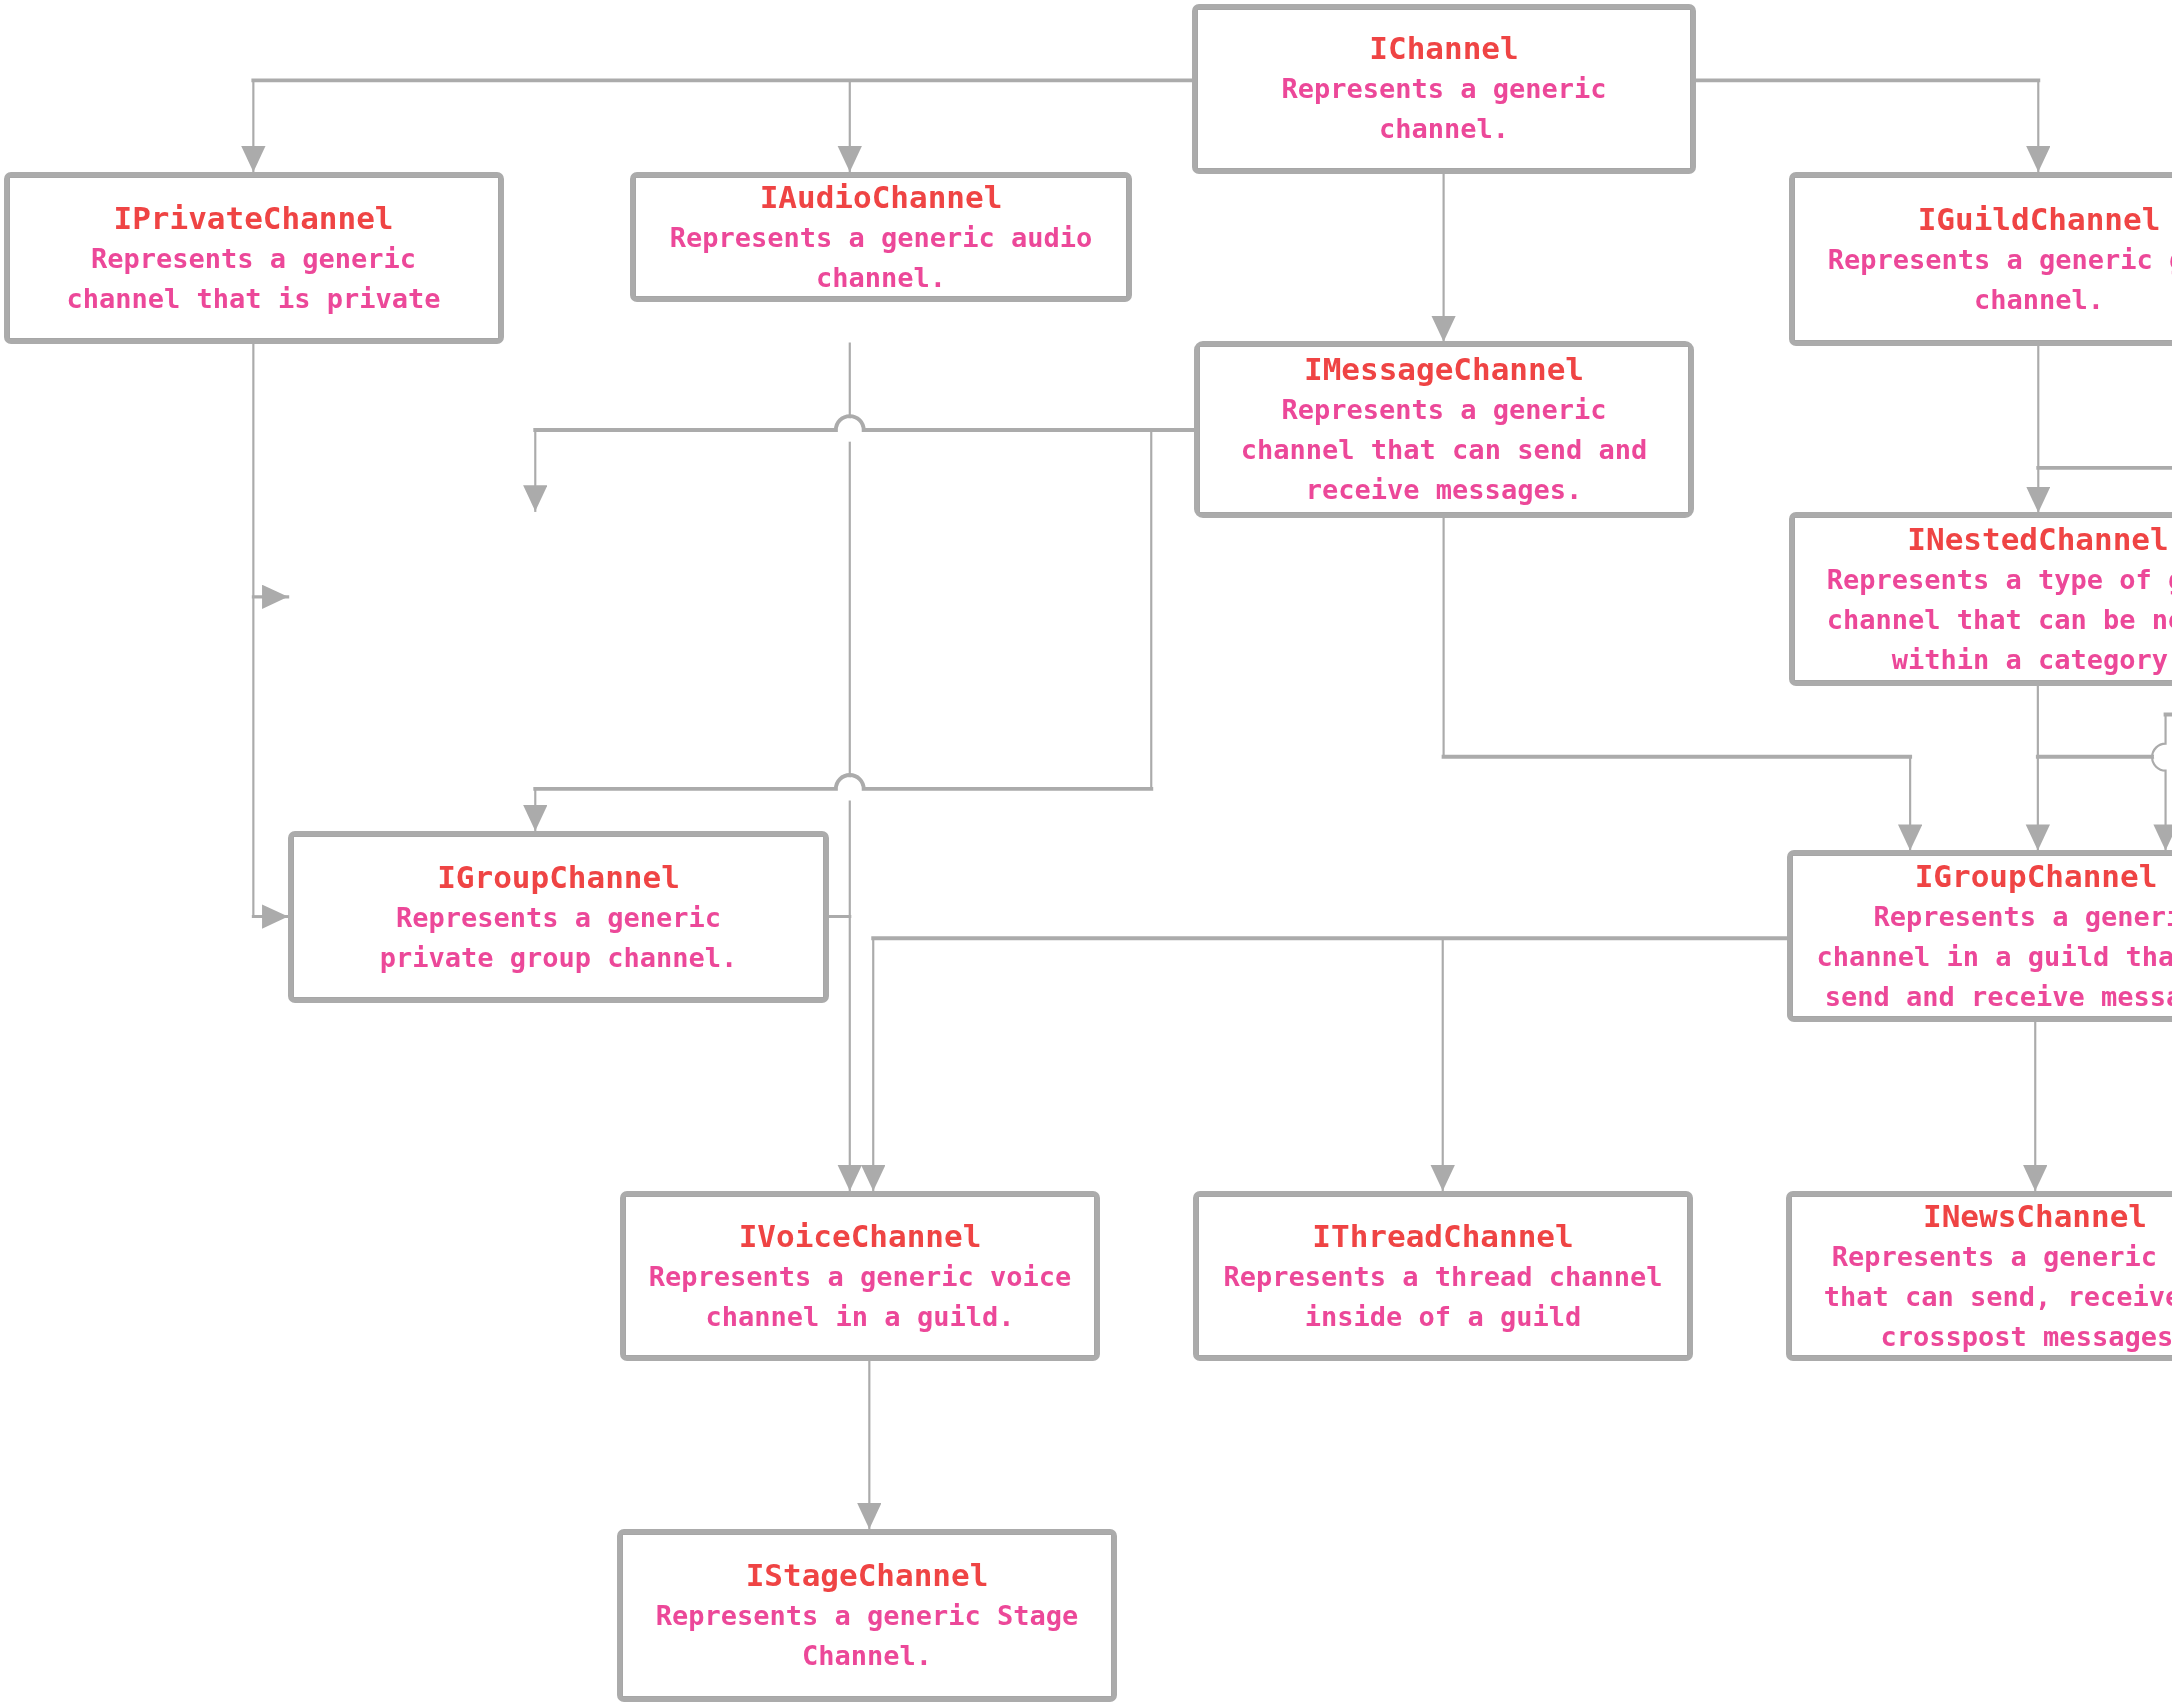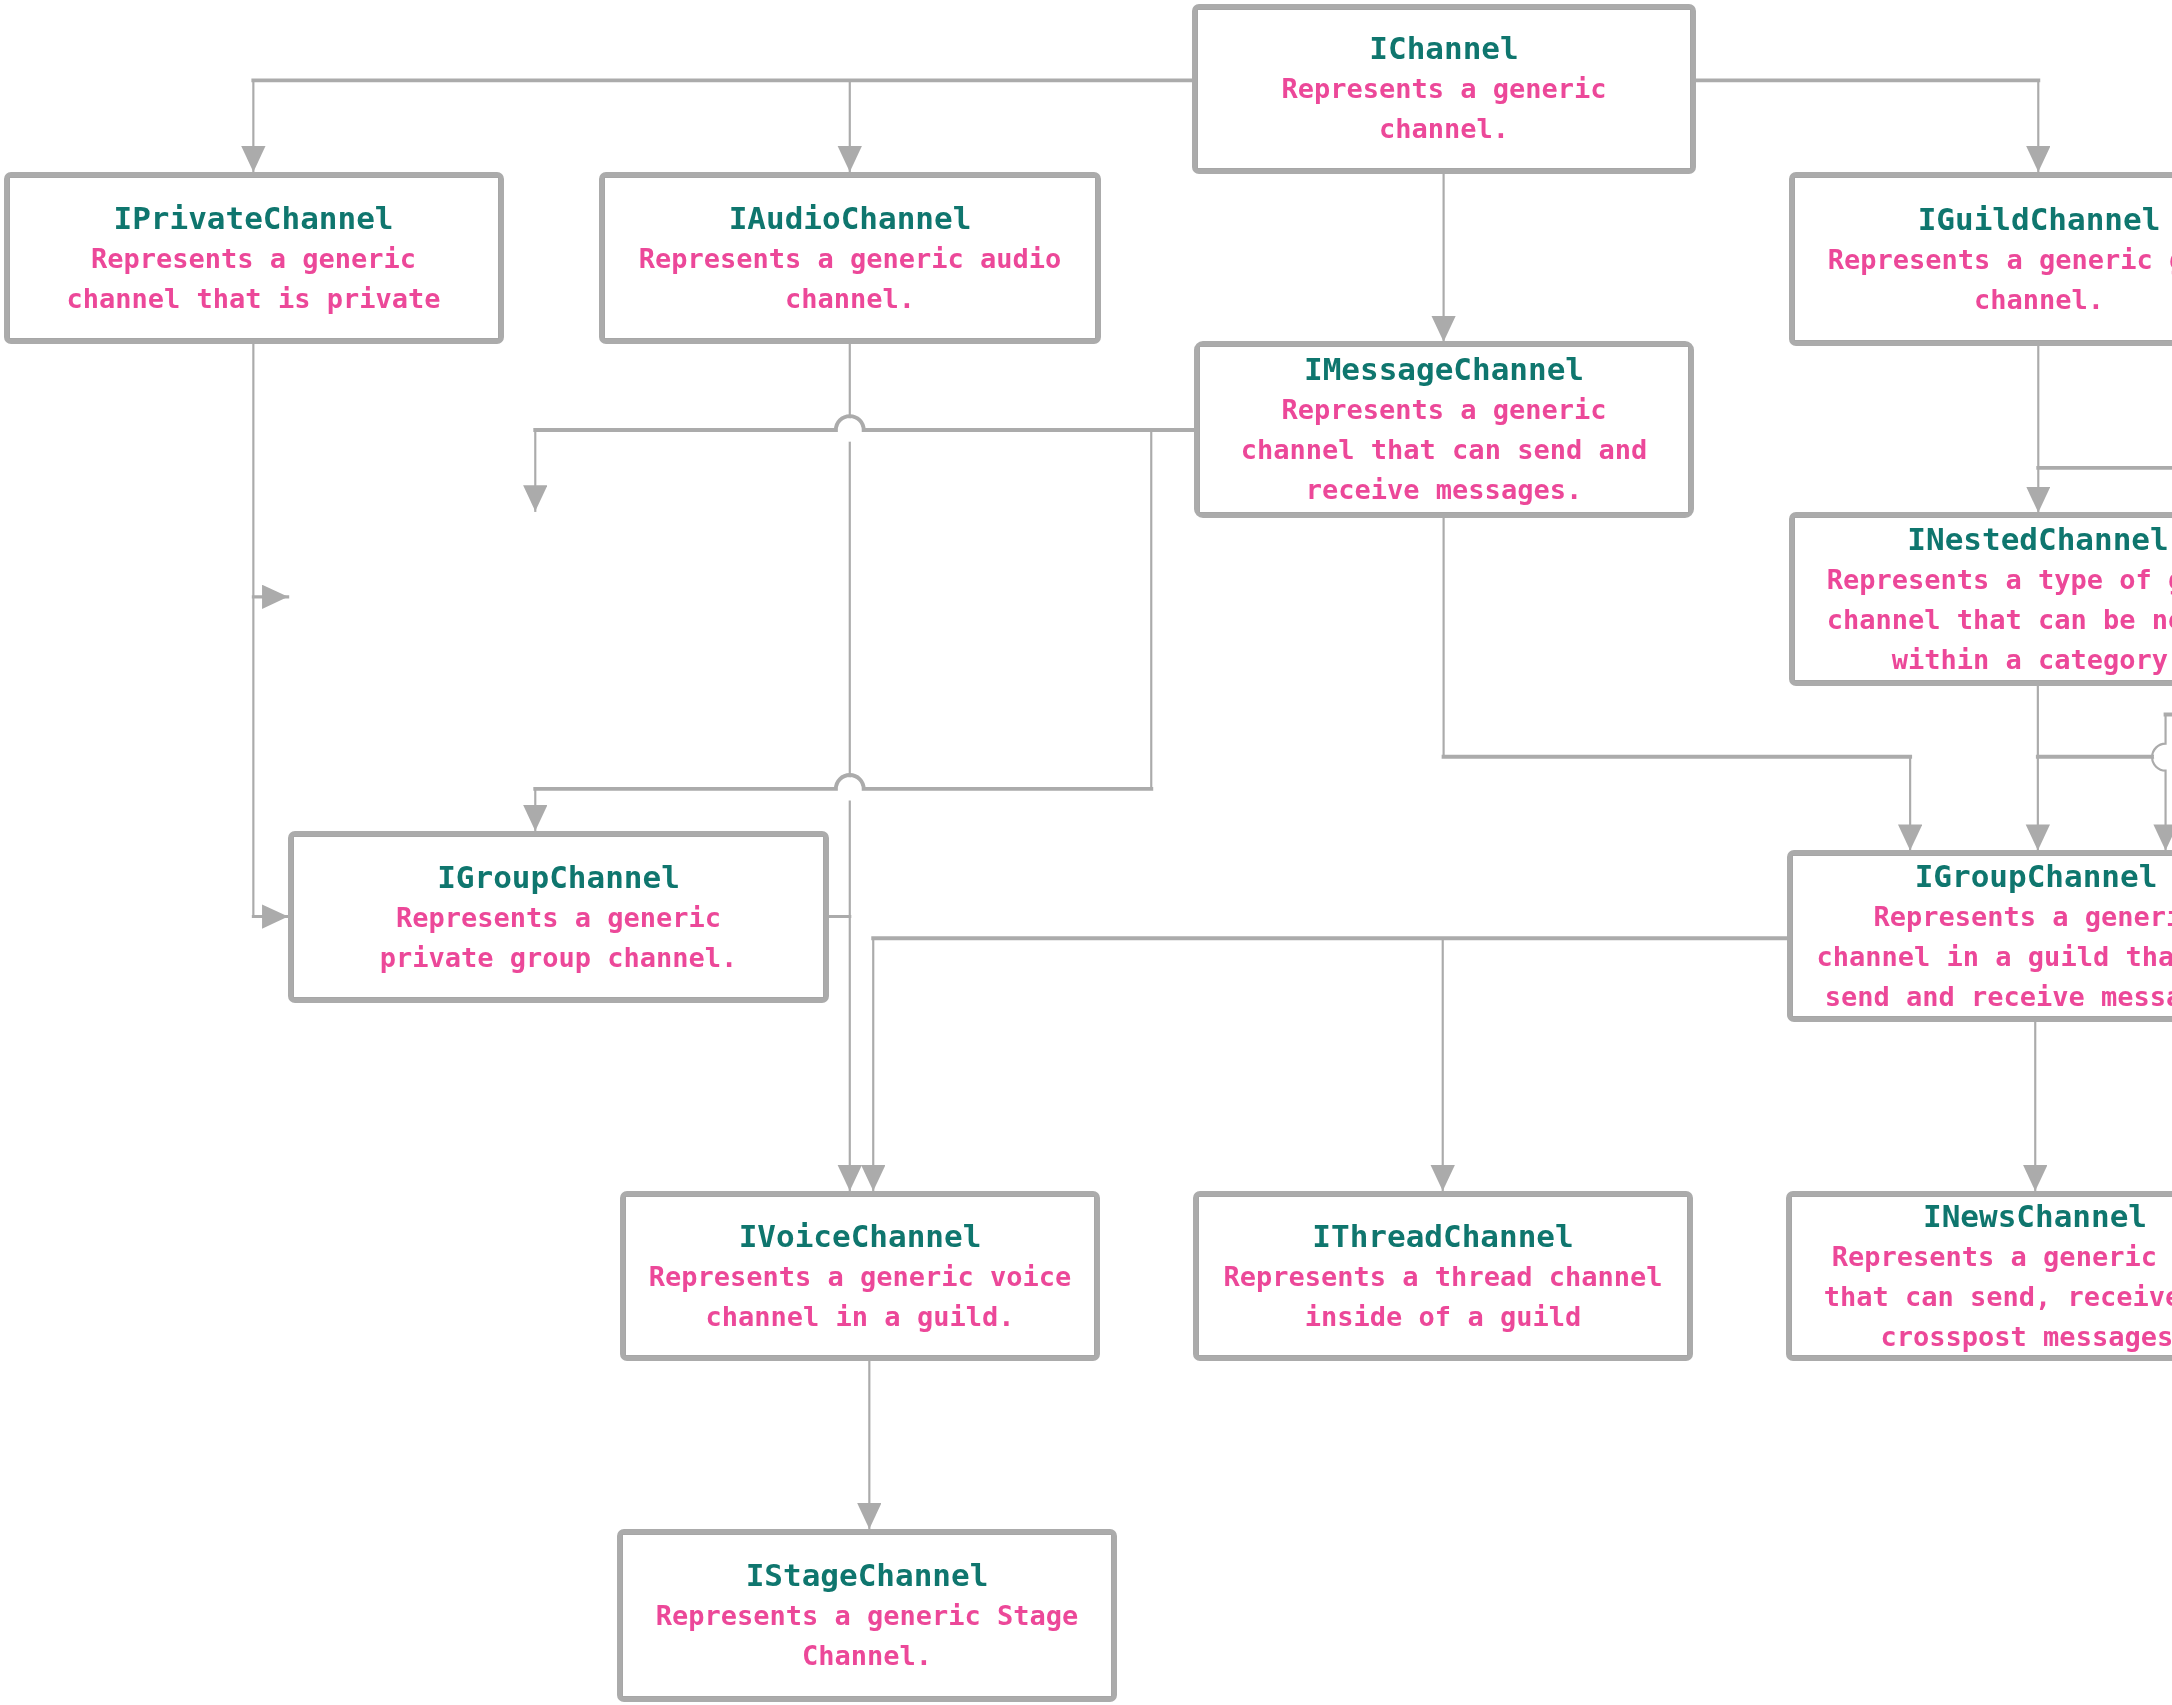--- a/index.html
+++ b/index.html
@@ -25,21 +25,21 @@
     border:1.7px solid #A6A6A6;
     display:flex;
     flex-direction:column;
     justify-content:center;
     align-items:center;
     text-align:center;
     box-sizing:border-box;
     overflow:hidden;
   }
   .node-title{
-    color:#0f766e;
+    color:#ef4444;
     font-size:31px;
     font-weight:bold;
     line-height:41px;
     white-space:pre;
   }
   .node-desc{
     color:#ec4899;
     font-size:27px;
     font-weight:bold;
     line-height:40px;
@@ -122,21 +122,21 @@
   </div>
 
   <div class="node" style="left:3.5px;top:172px;width:500px;height:172px;">
     <div class="node-inner">
       <div class="node-title">IPrivateChannel</div>
       <div class="node-desc">Represents a generic
 channel that is private</div>
     </div>
   </div>
 
-  <div class="node" style="left:599px;top:172px;width:502px;height:172px;">
+  <div class="node" style="left:630px;top:172px;width:502px;height:130px;">
     <div class="node-inner">
       <div class="node-title">IAudioChannel</div>
       <div class="node-desc">Represents a generic audio
 channel.</div>
     </div>
   </div>
 
   <div class="node" style="left:1789px;top:172px;width:500px;height:174px;">
     <div class="node-inner">
       <div class="node-title">IGuildChannel</div>

